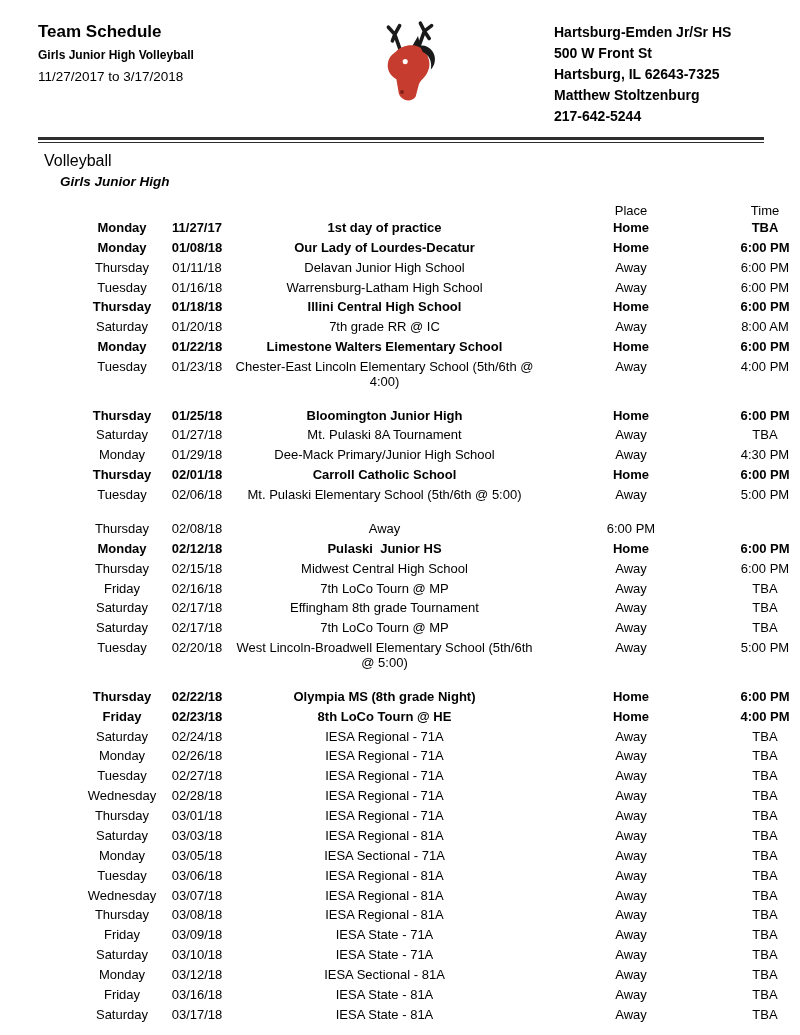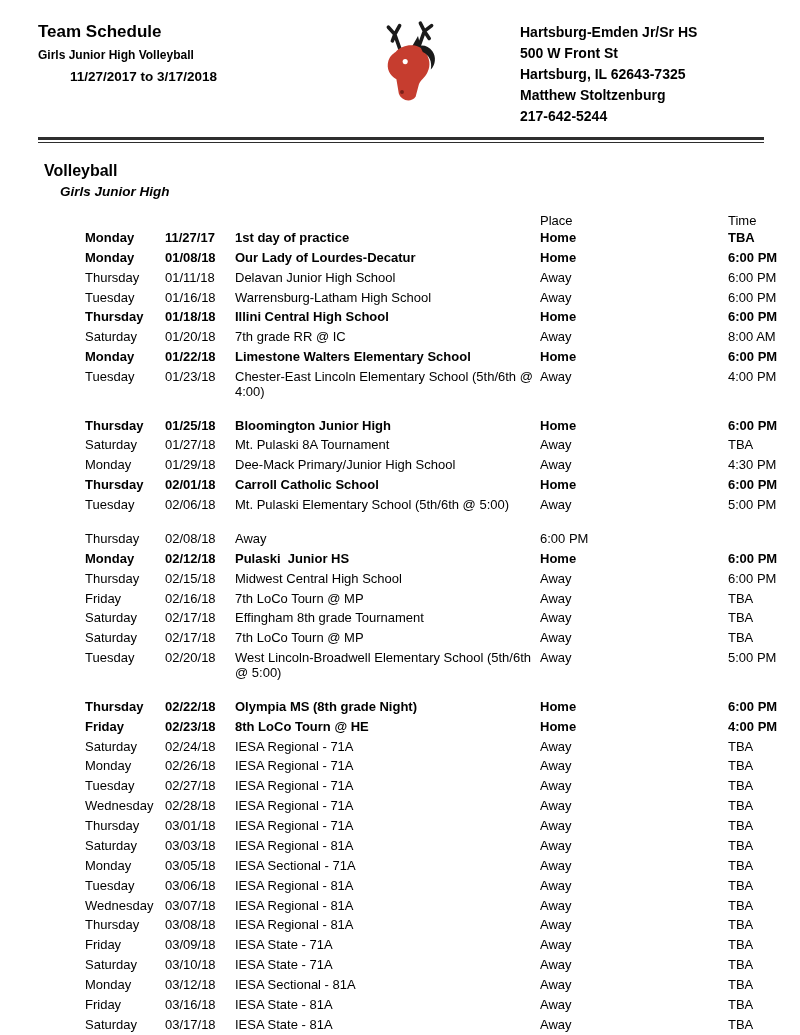--- a/index.html
+++ b/index.html
@@ -14,42 +14,42 @@
     background: #fff;
     padding: 20px 36px 0 38px;
     overflow: hidden;
   }
 
   
   .masthead { display: flex; align-items: flex-start; }
   .mast-left { width: 262px; padding-top: 2px; }
   .mast-left .title { font-size: 17px; font-weight: bold; margin-bottom: 6px; }
   .mast-left .subtitle { font-size: 12px; font-weight: bold; margin-bottom: 7px; }
-  .mast-left .daterange { font-size: 13.5px; font-weight: bold; margin-left: 32px; }
+  .mast-left .daterange { font-size: 13.5px; font-weight: normal; }
 
   .mast-center { flex: 1; display: flex; justify-content: center; align-items: flex-start; }
   .logo-wrap { width: 96px; height: 88px; }
 
   .mast-right { width: 244px; padding-top: 2px; }
-  .mast-right div { font-size: 14px; font-weight: bold; line-height: 21px; }
+  .mast-right div { font-size: 14px; font-weight: bold; line-height: 21px; margin-left: 34px; }
 
   
   .double-rule {
     margin-top: 10px;
     height: 6px;
     border-top: 3px solid #2e2e2e;
     border-bottom: 1px solid #2e2e2e;
   }
 
   
-  .section-title { font-size: 16px; font-weight: bold; margin: 19px 0 4px 6px; }
+  .section-title { font-size: 16px; font-weight: normal; margin: 9px 0 4px 6px; }
   .section-subtitle { font-size: 13.5px; font-weight: bold; font-style: italic; margin-left: 22px; }
 
   
-  .table { margin: 12px 0 0 47px; }
+  .table { margin: 12px 0 0 47px; text-align: center; }
   .trow, .thead {
     display: grid;
     grid-template-columns: 80px 70px 305px 188px 80px;
     font-size: 13px;
     line-height: 1.13;
     padding: 2.6px 0;
   }
   .thead { font-weight: normal; padding-bottom: 0; }
   .trow.bold { font-weight: bold; }
   .trow.gap { margin-top: 14px; }

